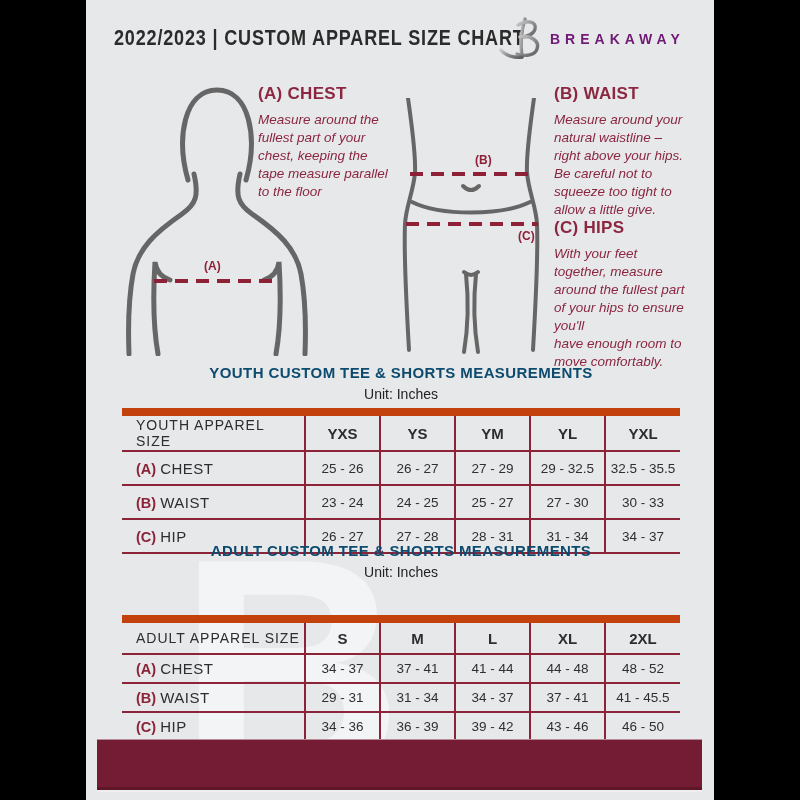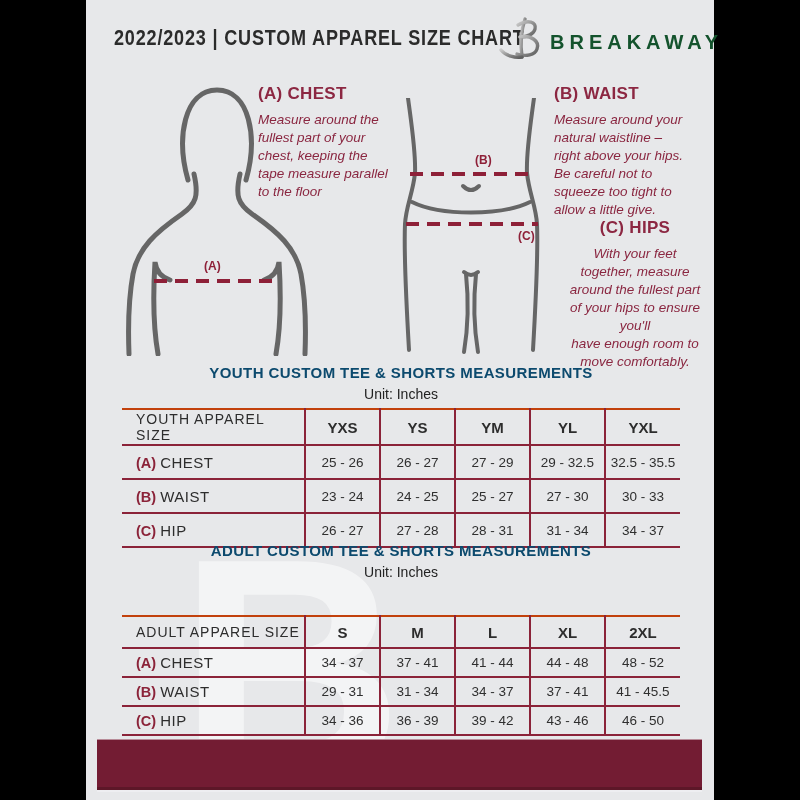--- a/index.html
+++ b/index.html
@@ -8,41 +8,41 @@
   .page{position:absolute;left:86px;top:0;width:628px;height:800px;background:#e7e8ea;}
   .abs{position:absolute;}
 
   
   .watermark{position:absolute;left:92px;top:512px;font-size:312px;line-height:1;
              font-weight:bold;color:rgba(255,255,255,0.52);letter-spacing:0;}
 
   
   .doc-title{left:28px;top:25px;font-size:22px;font-weight:bold;color:#2b2b2b;
              letter-spacing:1px;transform:scaleX(.82);transform-origin:left center;white-space:nowrap;}
-  .brand-text{left:464px;top:31px;font-size:20px;font-weight:bold;color:#14532d;
+  .brand-text{left:464px;top:31px;font-size:14px;font-weight:bold;color:#701a75;
               letter-spacing:5px;white-space:nowrap;}
 
   
   .guide-heading{font-size:17px;font-weight:bold;color:#8c2742;letter-spacing:.3px;}
   .guide-body{font-size:13.5px;font-style:italic;color:#8a2640;line-height:1.33;
               white-space:pre-line;margin-top:7px;}
 
   
   .fig-line{fill:none;stroke:#666;stroke-width:5;stroke-linecap:round;}
   .fig-line2{fill:none;stroke:#666;stroke-width:4;stroke-linecap:round;}
   .dash{stroke:#8e2038;stroke-width:4;stroke-dasharray:13 8;fill:none;}
   .marker{font-size:12px;font-weight:bold;fill:#8e2038;font-family:"Liberation Sans",sans-serif;}
 
   
   .section{left:36px;width:558px;text-align:center;}
   .sec-title{font-size:15px;font-weight:bold;color:#0c4a6e;letter-spacing:.4px;}
   .sec-unit{font-size:14px;color:#222;}
 
   
-  table.size-table{border-collapse:collapse;width:558px;table-layout:fixed;border-top:2px solid #c2410c;}
+  table.size-table{border-collapse:collapse;width:558px;table-layout:fixed;border-top:8px solid #c2410c;}
   table.size-table col.c0{width:183px;}
   table.size-table tr{border-bottom:2px solid #8b2339;}
   table.size-table th,table.size-table td{border-left:2px solid #8b2339;text-align:center;
       vertical-align:middle;padding:0;}
   table.size-table th:first-child,table.size-table td:first-child{border-left:none;text-align:left;padding-left:14px;}
   table.size-table th{font-size:15px;font-weight:bold;color:#2d2d2d;}
   table.size-table th.hdr-label{font-size:14px;font-weight:normal;letter-spacing:1px;color:#2d2d2d;}
   table.size-table td{font-size:13.5px;color:#2f2f2f;}
   .ltr{color:#8b2339;font-weight:bold;font-size:14.5px;}
   .lbl{color:#2d2d2d;font-size:15px;letter-spacing:.5px;margin-left:4px;}
@@ -112,21 +112,21 @@
     </div>
     <div class="abs" style="left:468px;top:84px;width:156px;">
       <div class="guide-heading">(B) WAIST</div>
       <div class="guide-body">Measure around your
 natural waistline –
 right above your hips.
 Be careful not to
 squeeze too tight to
 allow a little give.</div>
     </div>
-    <div class="abs" style="left:468px;top:218px;width:162px;text-align:center;">
+    <div class="abs" style="left:468px;top:218px;width:162px;">
       <div class="guide-heading">(C) HIPS</div>
       <div class="guide-body">With your feet
 together, measure
 around the fullest part
 of your hips to ensure
 you'll
 have enough room to
 move comfortably.</div>
     </div>
 

